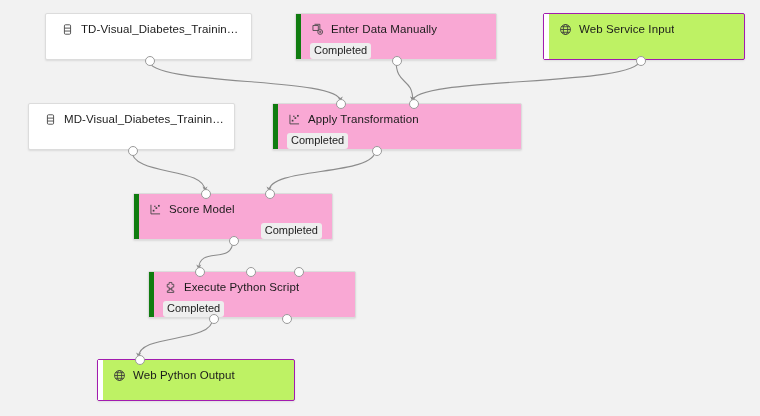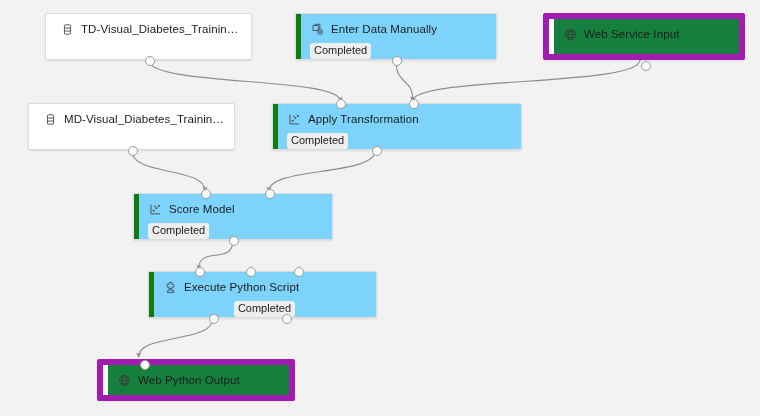--- a/index.html
+++ b/index.html
@@ -21,32 +21,32 @@
     position: absolute;
     left: 0;
     top: 0;
     width: 760px;
     height: 416px;
     pointer-events: none;
   }
   .node {
     position: absolute;
     box-sizing: border-box;
-    background: #7dd3fc;
+    background: #f9a8d4;
     border: 1px solid #dcdcdc;
     border-radius: 2px;
     box-shadow: 0 1px 2px rgba(0,0,0,0.10);
     overflow: visible;
   }
   .node.dataset {
     background: #ffffff;
   }
   .node.webservice {
-    background: #15803d;
-    border: 6px solid #a21caf;
+    background: #bef264;
+    border: 1px solid #a21caf;
     box-shadow: 0 1px 2px rgba(0,0,0,0.08);
   }
   .statusbar {
     position: absolute;
     left: 0;
     top: 0;
     bottom: 0;
     width: 5px;
     background: #107c10;
   }
@@ -200,39 +200,39 @@
                 <rect x="11.1" y="2.4" width="2.1" height="2.1" fill="#444" stroke="none"></rect>
                 <rect x="6.4" y="3.3" width="1.6" height="1.6" fill="#444" stroke="none"></rect>
               </svg>
             </span>
             <span class="node-title">Apply Transformation</span>
           </div><span class="node-status">Completed</span></div>
         <div class="port" style="left: 68.31px; top: 0px;"></div>
         <div class="port" style="left: 140.76px; top: 0px;"></div>
         <div class="port" style="left: 103.5px; top: 47px;"></div>
       </div>
-      <div class="node module" style="left: 133px; top: 193px; width: 200px; height: 47px;">
+      <div class="node module" style="left: 133px; top: 193px; width: 200px; height: 47px; text-align: right;">
         <div class="statusbar"></div>
         <div class="node-body"><div class="node-head">
             <span class="node-icon">
               <svg viewBox="0 0 16 16" width="13" height="13" fill="none" stroke="#444" stroke-width="1.1">
                 <path d="M2.4 2.2 v11.2 h11.2"></path>
                 <rect x="4.6" y="8.4" width="2.1" height="2.1" fill="#444" stroke="none"></rect>
                 <rect x="8.0" y="5.2" width="2.1" height="2.1" fill="#444" stroke="none"></rect>
                 <rect x="11.1" y="2.4" width="2.1" height="2.1" fill="#444" stroke="none"></rect>
                 <rect x="6.4" y="3.3" width="1.6" height="1.6" fill="#444" stroke="none"></rect>
               </svg>
             </span>
             <span class="node-title">Score Model</span>
           </div><span class="node-status">Completed</span></div>
         <div class="port" style="left: 72px; top: 0px;"></div>
         <div class="port" style="left: 136px; top: 0px;"></div>
         <div class="port" style="left: 100px; top: 47px;"></div>
       </div>
-      <div class="node module" style="left: 148px; top: 271px; width: 229px; height: 47px; text-align: center;">
+      <div class="node module" style="left: 148px; top: 271px; width: 208px; height: 47px;">
         <div class="statusbar"></div>
         <div class="node-body"><div class="node-head">
             <span class="node-icon">
               <svg viewBox="0 0 16 16" width="13" height="13" fill="none" stroke="#444" stroke-width="1.0">
                 <path d="M6.3 1.8 h3.4 v2.3 h2.3 v3.4 h-2.3 v2.3 h-3.4 v-2.3 h-2.3 v-3.4 h2.3 z"></path>
                 <path d="M6.3 9.8 h3.4 v2.3 h2.3 v2.0 h-7.9 v-2.0 h2.2 z"></path>
               </svg>
             </span>
             <span class="node-title">Execute Python Script</span>
           </div><span class="node-status">Completed</span></div>

